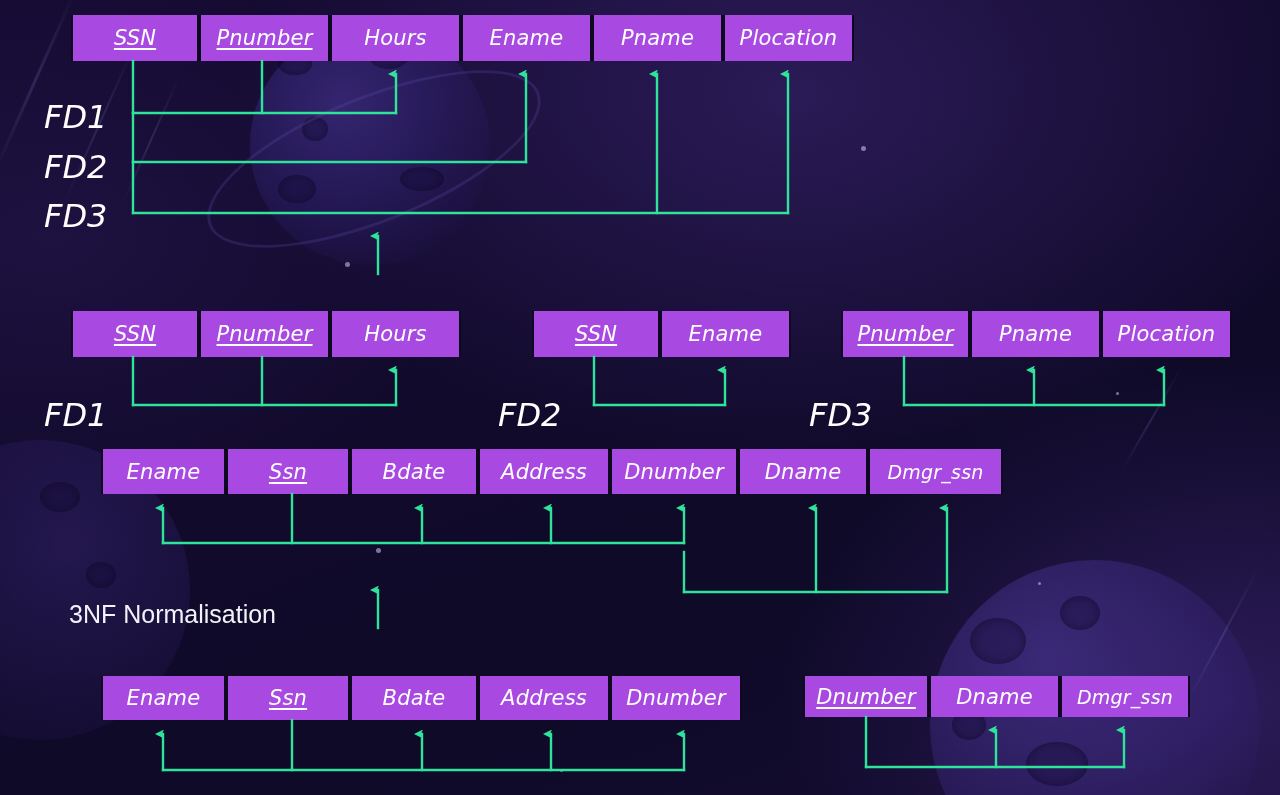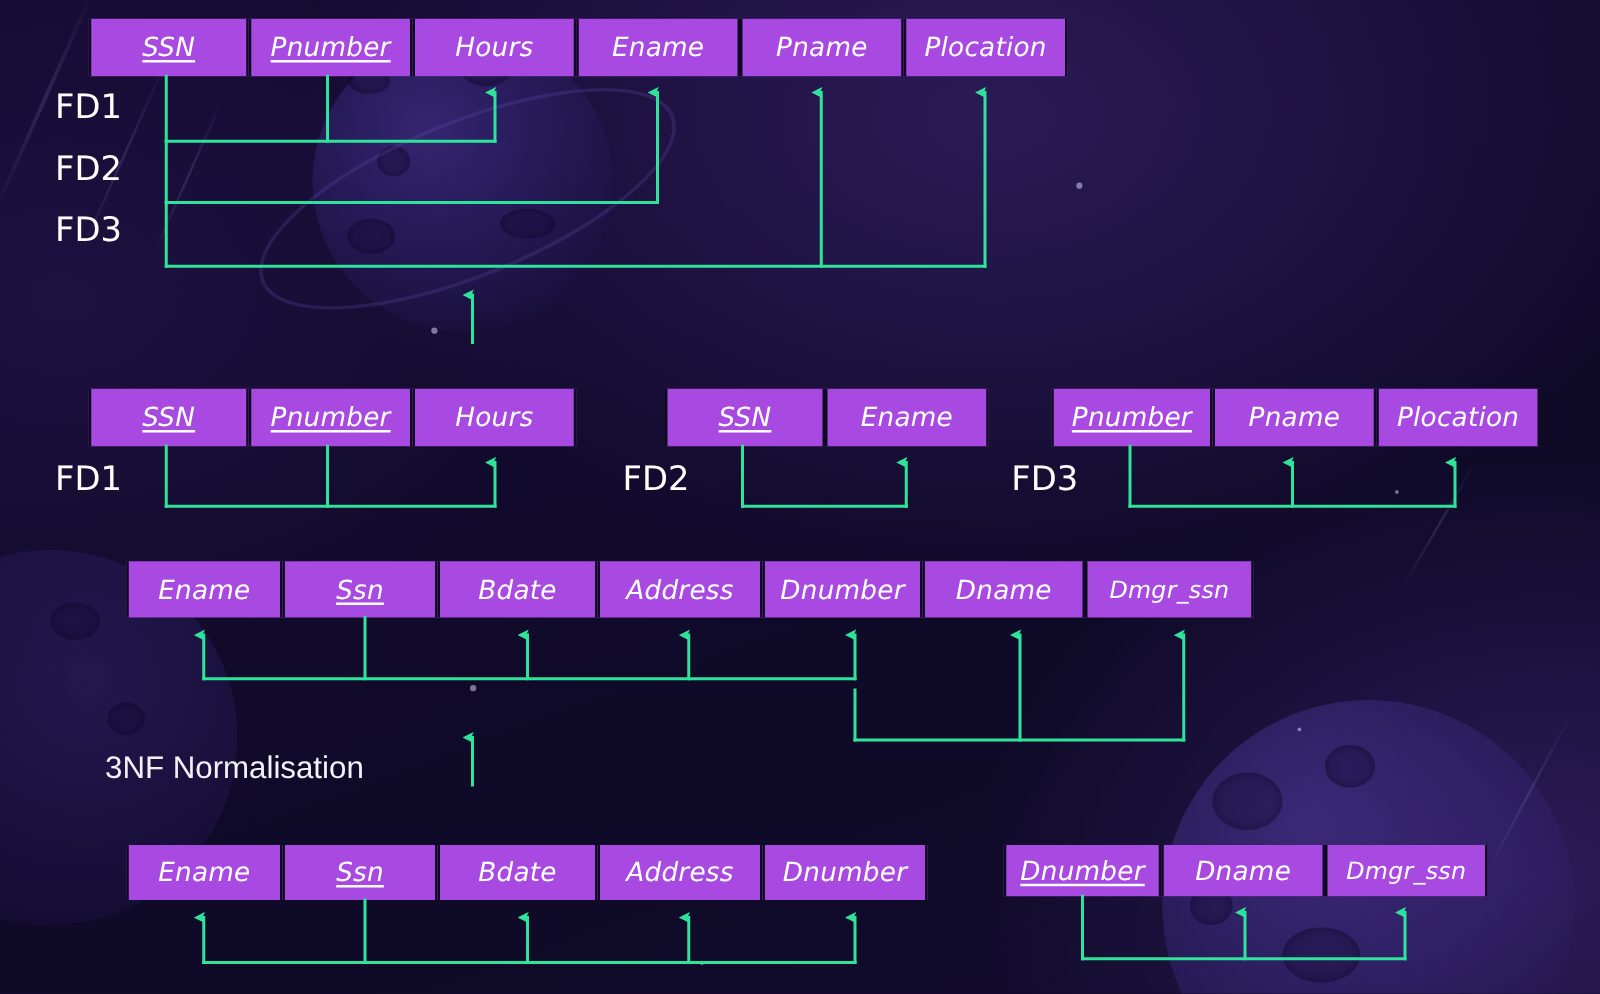--- a/index.html
+++ b/index.html
@@ -93,23 +93,25 @@
     border-left: 2px solid #0d0820;
     border-right: 2px solid #0d0820;
     white-space: nowrap;
   }
   .cell.key { text-decoration: underline; text-underline-offset: 3px; }
   .cell.small { font-size: 19px; }
   
   .fd-label {
     position: absolute;
     color: #ffffff;
+    font-style: italic;
     font-family: "DejaVu Sans", sans-serif;
-    font-size: 27px;
+    font-size: 32px;
     white-space: nowrap;
+    margin-top: 28px;
   }
   .heading {
     position: absolute;
     color: #f2f2fa;
     font-family: "Liberation Sans", sans-serif;
     font-size: 25px;
     white-space: nowrap;
   }
   svg.overlay {
     position: absolute;
@@ -209,21 +211,21 @@
     <div class="cell" style="width:132px;">Address</div>
     <div class="cell" style="width:132px;">Dnumber</div>
   </div>
 
   <div class="table" style="left:803px; top:676px; height:41px;">
     <div class="cell key" style="width:126px;">Dnumber</div>
     <div class="cell" style="width:131px;">Dname</div>
     <div class="cell small" style="width:130px;">Dmgr_ssn</div>
   </div>
 
-  <div class="heading" style="left:84px; top:600px;text-align:right;">3NF Normalisation</div>
+  <div class="heading" style="left:69px; top:600px;text-align:right;">3NF Normalisation</div>
 
   <svg class="overlay" viewBox="0 0 1280 795">
     <defs>
       <marker id="ah" markerWidth="9" markerHeight="9" refX="4.5" refY="8" orient="auto" markerUnits="userSpaceOnUse">
         <path d="M4.5 0 L9 9 L4.5 7 L0 9 Z" fill="#2fe39b"></path>
       </marker>
     </defs>
     <g stroke="#2fe39b" stroke-width="2.4" fill="none" stroke-linecap="square">
 
       <g>

